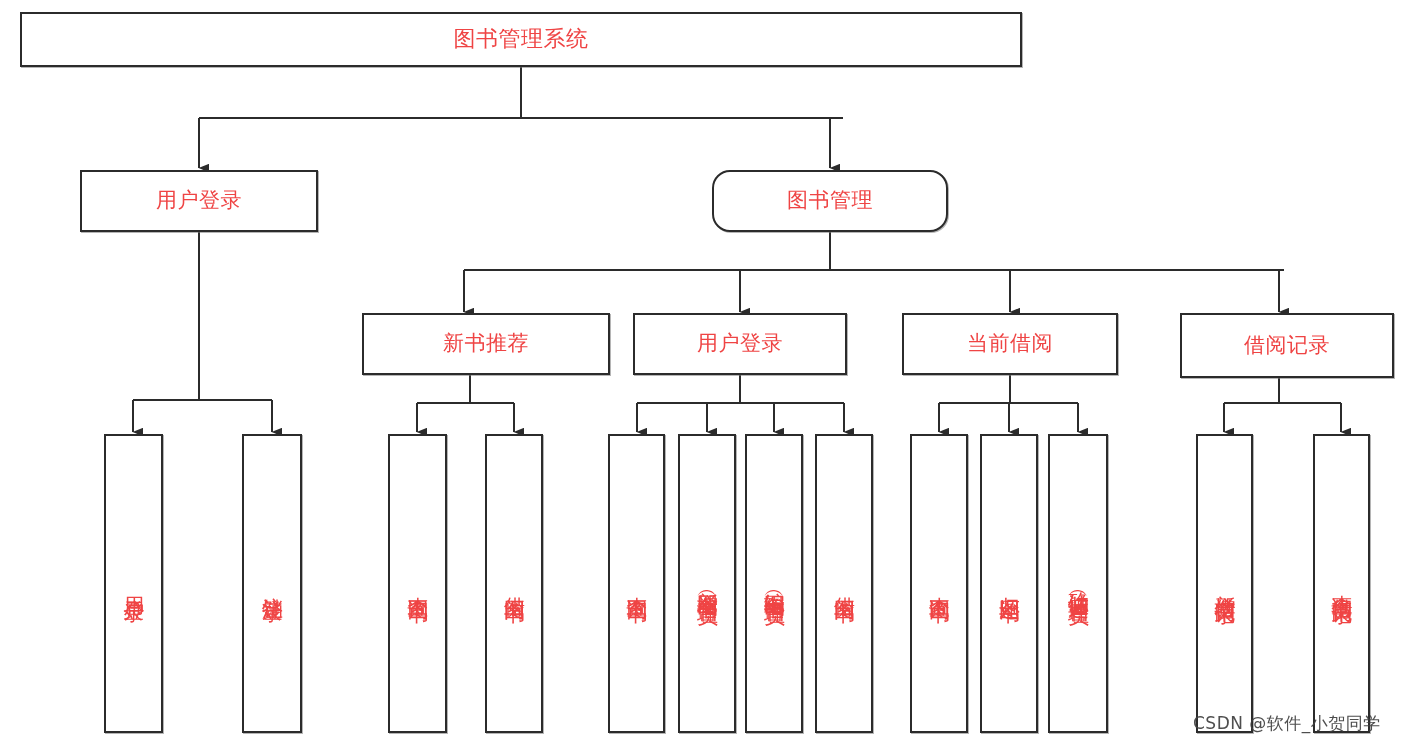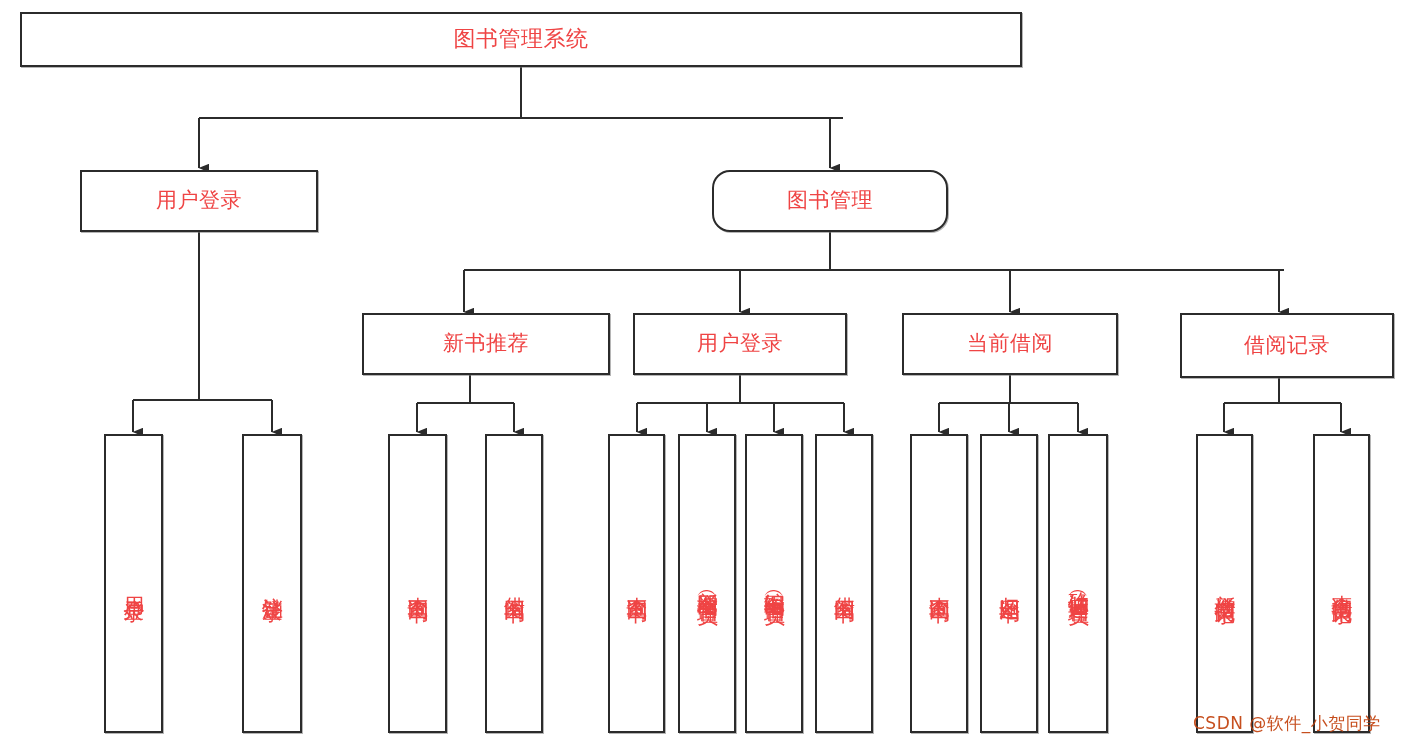--- a/index.html
+++ b/index.html
@@ -60,21 +60,21 @@
     line-height: 1.28;
     letter-spacing: 2px;
     white-space: normal;
     max-height: 282px;
   }
   #watermark {
     position: absolute;
     left: 1193px;
     top: 712px;
     font-size: 17px;
-    color: #c2410c;
+    color: #404040;
     letter-spacing: 0.5px;
     white-space: nowrap;
     opacity: 0.92;
   }
 </style>
 </head>
 <body>
 
 <div id="diagram-root">
 

